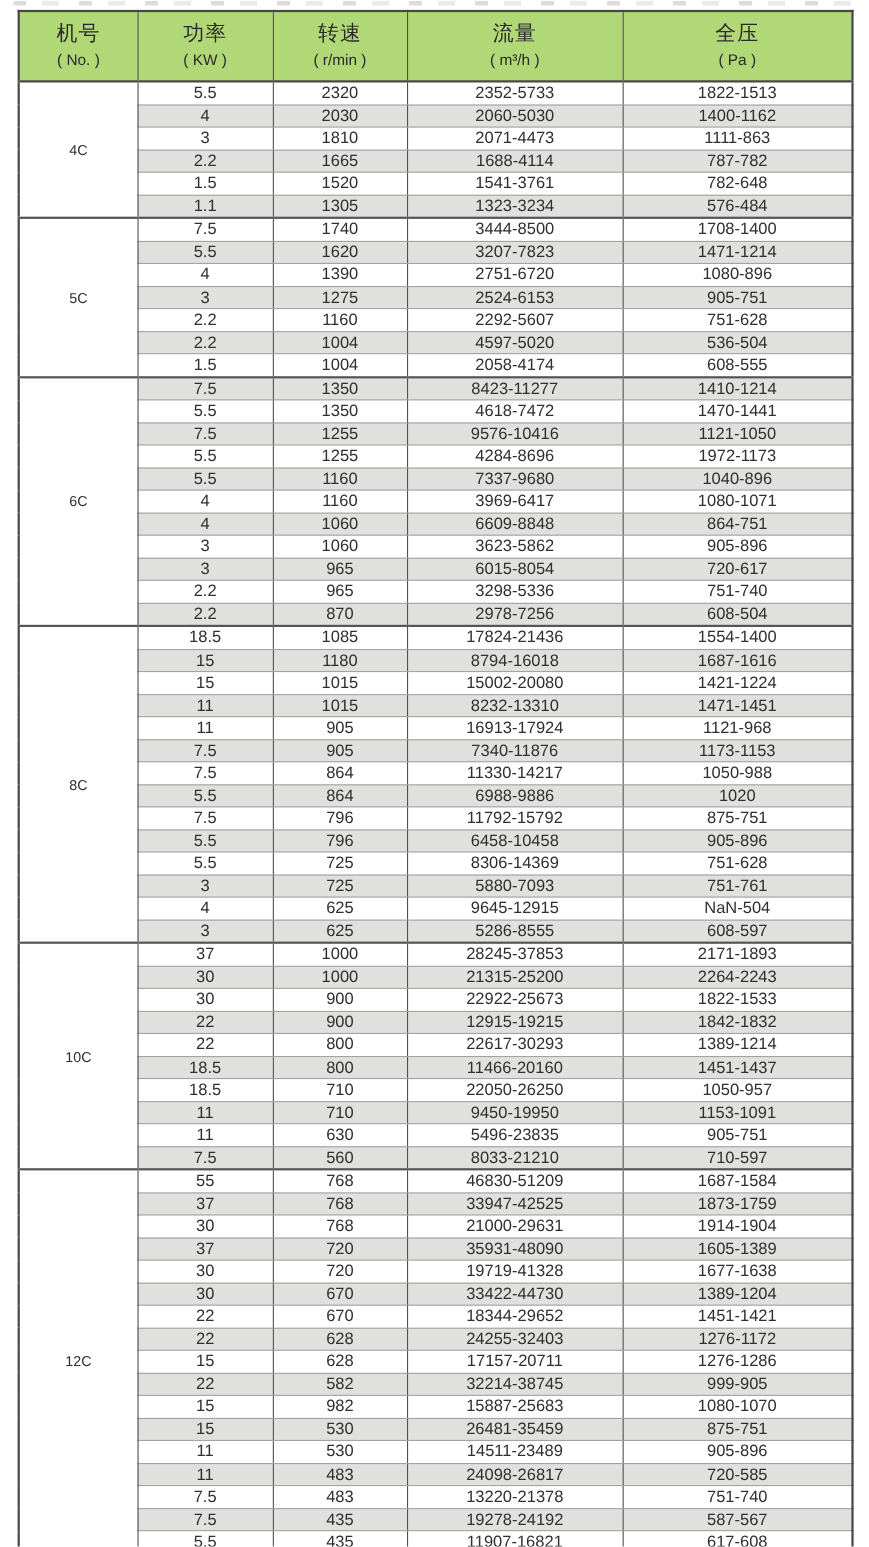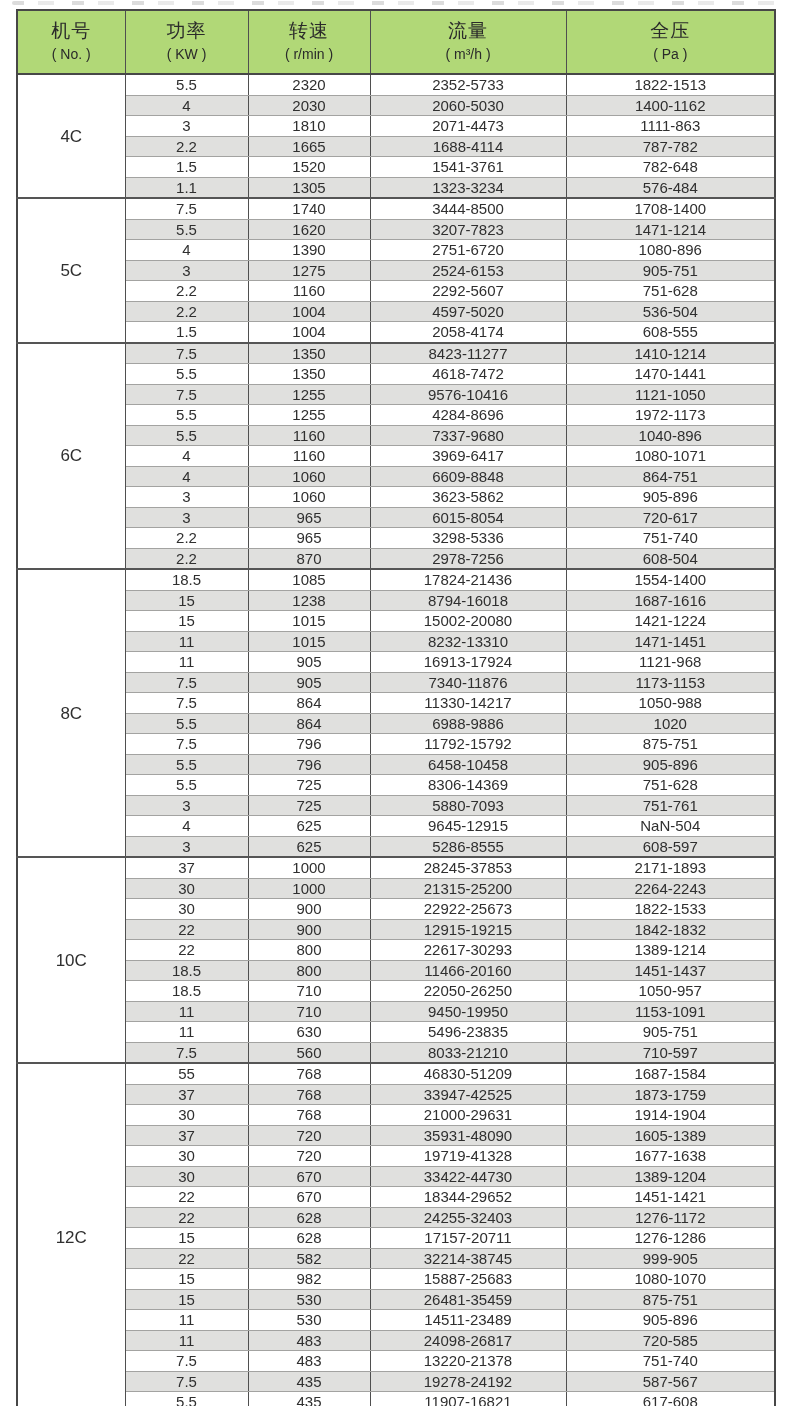--- a/index.html
+++ b/index.html
@@ -64,21 +64,21 @@
     border-left: 1px solid #4f4f4f;
     border-right: 1px solid #4f4f4f;
     border-top: 1px solid #a3a3a1;
     border-bottom: 1px solid #a3a3a1;
     background: #ffffff;
     line-height: 1;
   }
   tr.alt td { background: #e0e0de; }
   td.group-cell {
     background: #ffffff !important;
-    font-size: 17px;
+    font-size: 13px;
     border-bottom: 2px solid #555555;
   }
   tr.group-start td { border-top: 2px solid #555555; }
 </style>
 </head>
 <body>
 
 <div class="page">
   <div class="artifact"></div>
 
@@ -264,21 +264,21 @@
         </tr>
         <tr class="group-start">
           <td rowspan="14" class="group-cell">8C</td>
           <td>18.5</td>
           <td>1085</td>
           <td>17824-21436</td>
           <td>1554-1400</td>
         </tr>
         <tr class="alt">
           <td>15</td>
-          <td>1238</td>
+          <td>1180</td>
           <td>8794-16018</td>
           <td>1687-1616</td>
         </tr>
         <tr class="">
           <td>15</td>
           <td>1015</td>
           <td>15002-20080</td>
           <td>1421-1224</td>
         </tr>
         <tr class="alt">

